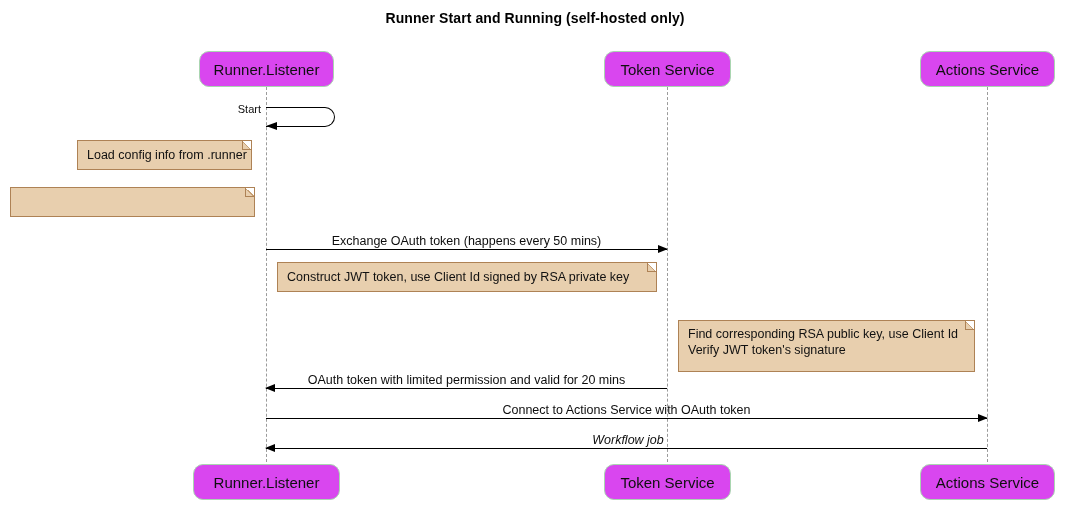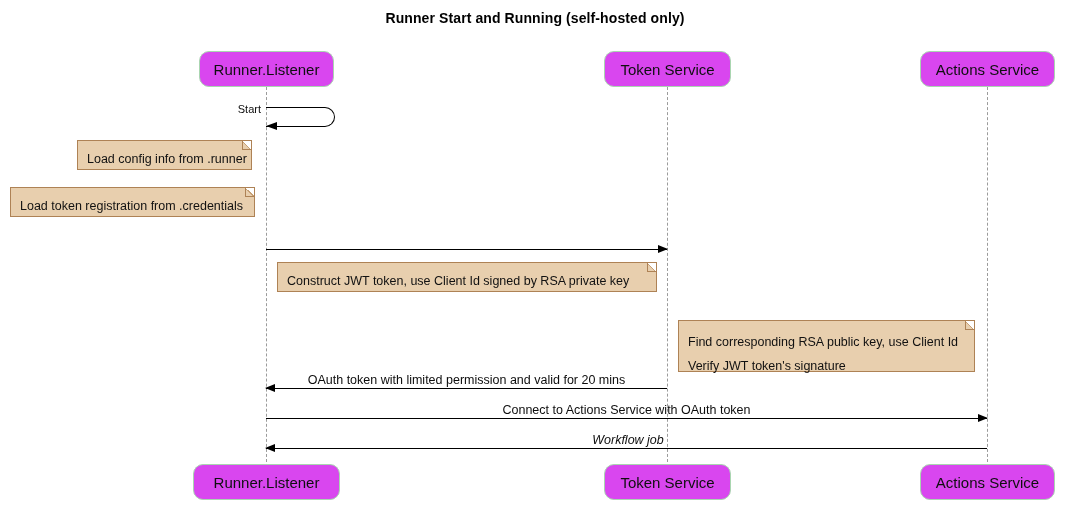--- a/index.html
+++ b/index.html
@@ -77,21 +77,20 @@
     right: 0;
     width: 9px;
     height: 9px;
     background: linear-gradient(225deg, #ffffff 0 50%, #c6a076 50% 58%, #e8cfae 58% 100%);
     border-left: 1px solid #ae8255;
     border-bottom: 1px solid #ae8255;
     box-sizing: border-box;
   }
   .note .note-text {
     display: block;
-    margin-top: 8px;
   }
   .note.multi {
     align-items: flex-start;
     padding-top: 5px;
   }
 
   
   .msg {
     position: absolute;
     height: 1px;
@@ -186,26 +185,26 @@
   <div class="selfcall-head" style="left:266px; top:122px;"></div>
   <div class="selfcall-label" style="left:171px; top:103px; width:90px;">Start</div>
 
   <div class="note" style="left:77px; top:140px; width:175px; height:30px;">
     <span class="fold"></span>
     <span class="note-text">Load config info from .runner</span>
   </div>
 
   <div class="note" style="left:10px; top:187px; width:245px; height:30px;">
     <span class="fold"></span>
-    <span class="note-text">Load token registration from .credentials</span>
   </div>
 
   <div class="msg" style="left:266px; top:249px; width:401px;">
     <span class="head right"></span>
   </div>
+  <div class="msg-label" style="left:266px; top:234px; width:401px;">Exchange OAuth token (happens every 50 mins)</div>
 
   <div class="note" style="left:277px; top:262px; width:380px; height:30px;">
     <span class="fold"></span>
     <span class="note-text">Construct JWT token, use Client Id signed by RSA private key</span>
   </div>
 
   <div class="note multi" style="left:678px; top:320px; width:297px; height:52px; flex-direction:column;">
     <span class="fold"></span>
     <span class="note-text">Find corresponding RSA public key, use Client Id</span>
     <span class="note-text">Verify JWT token's signature</span>

